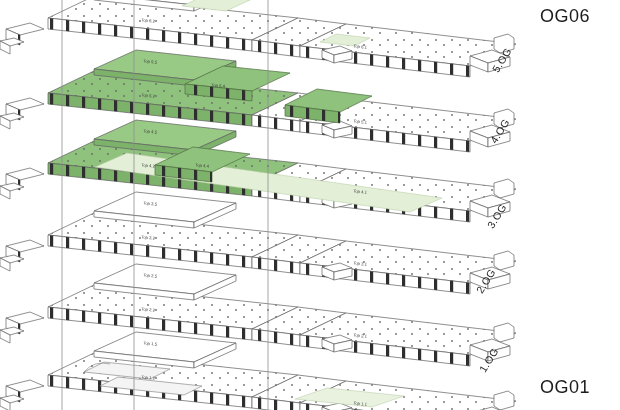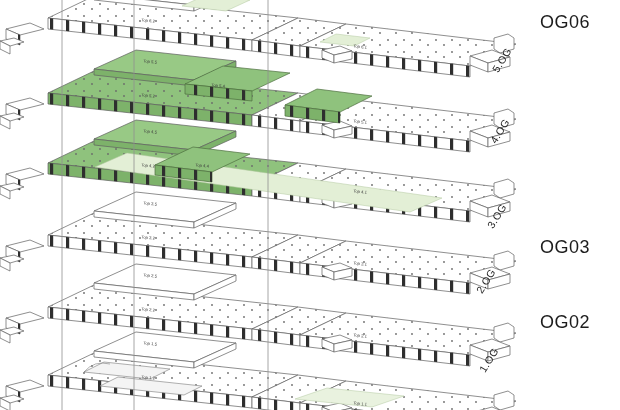--- a/index.html
+++ b/index.html
@@ -3,21 +3,21 @@
 <meta charset="utf-8">
 <style>
   html,body{margin:0;padding:0;background:#fff;}
   .stage{
     position:relative;width:620px;height:410px;background:#ffffff;overflow:hidden;
     font-family:"Liberation Sans", sans-serif;
   }
   .drawing-svg{position:absolute;left:0;top:0;}
   .floor-label{
     position:absolute;left:540px;font-size:18px;letter-spacing:.5px;
-    color:#1c1c1c;white-space:nowrap;margin-top:6px;
+    color:#1c1c1c;white-space:nowrap;
   }
   .tag-text{font-size:10.5px;fill:#262626;letter-spacing:.3px;}
   .tiny-text{font-size:4.2px;fill:#3d3d3d;}
 </style>
 </head>
 <body>
 
 <div class="stage">
 
   <svg class="drawing-svg" width="620" height="410" viewBox="0 0 620 410">
@@ -145,16 +145,15 @@
     <g>
       <text class="tag-text" transform="translate(505,62) rotate(-58)" text-anchor="middle">5.OG</text>
       <text class="tag-text" transform="translate(503,133) rotate(-58)" text-anchor="middle">4.OG</text>
       <text class="tag-text" transform="translate(500,218) rotate(-58)" text-anchor="middle">3.OG</text>
       <text class="tag-text" transform="translate(489,283) rotate(-58)" text-anchor="middle">2.OG</text>
       <text class="tag-text" transform="translate(492,362) rotate(-58)" text-anchor="middle">1.OG</text>
     </g>
   </svg>
 
   <span class="floor-label" style="top:6px">OG06</span>
-  <span class="floor-label" style="top:231px">OG03</span>
-  <span class="floor-label" style="top:306px">OG02</span>
+  <span class="floor-label" style="top:377px">OG01</span>
 
 </div>
 
 </body></html>

